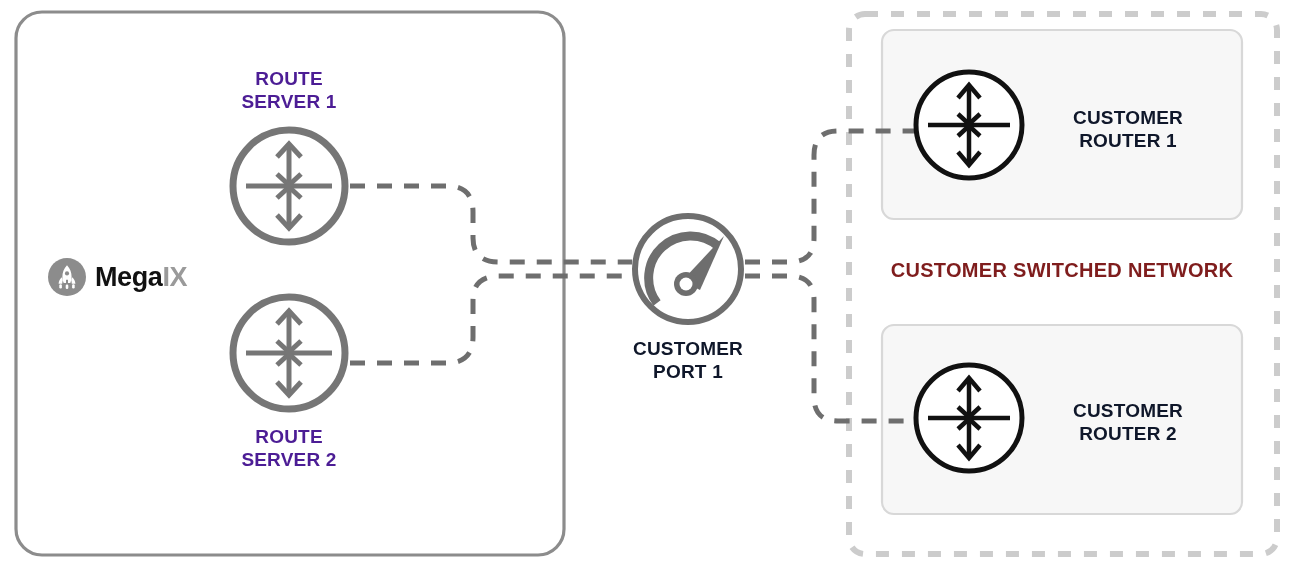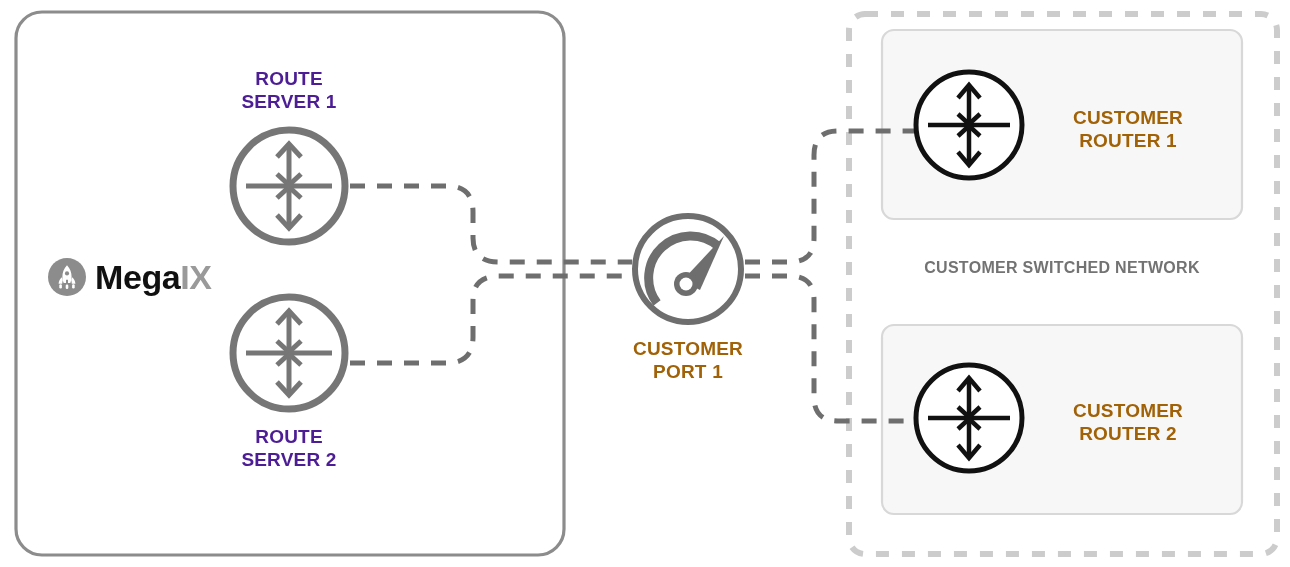--- a/index.html
+++ b/index.html
@@ -31,36 +31,36 @@
     line-height: 1.22;
     white-space: pre-line;
     letter-spacing: 0.2px;
     user-select: none;
   }
   .label-gray {
     color: #4c1d95;
     font-size: 19px;
   }
   .label-black {
-    color: #a16207;
+    color: #0f172a;
     font-size: 19px;
   }
   .label-section {
-    color: #737373;
-    font-size: 16px;
+    color: #7f1d1d;
+    font-size: 20px;
     letter-spacing: 0.3px;
   }
   .brand {
     position: absolute;
     display: flex;
     align-items: center;
     gap: 9px;
   }
   .brand-text {
-    font-size: 34px;
+    font-size: 27px;
     font-weight: bold;
     letter-spacing: -0.4px;
     line-height: 1;
   }
   .brand-mega { color: #111111; }
   .brand-ix { color: #9a9a9a; }
 </style>
 </head>
 <body>
 

